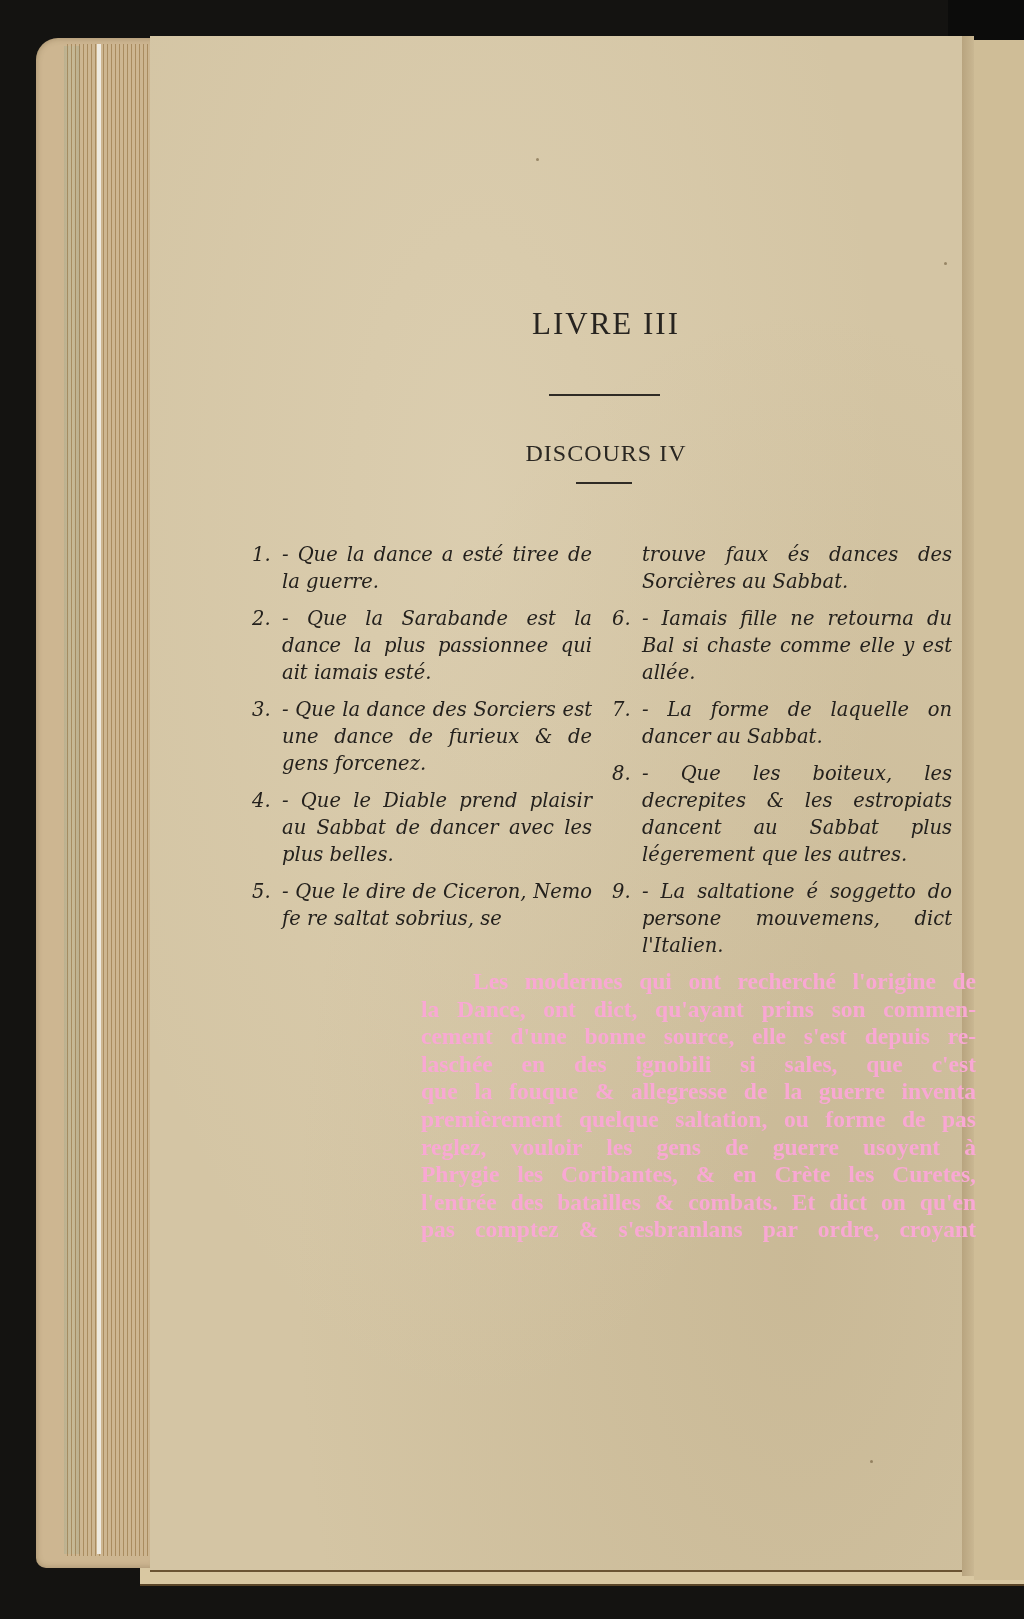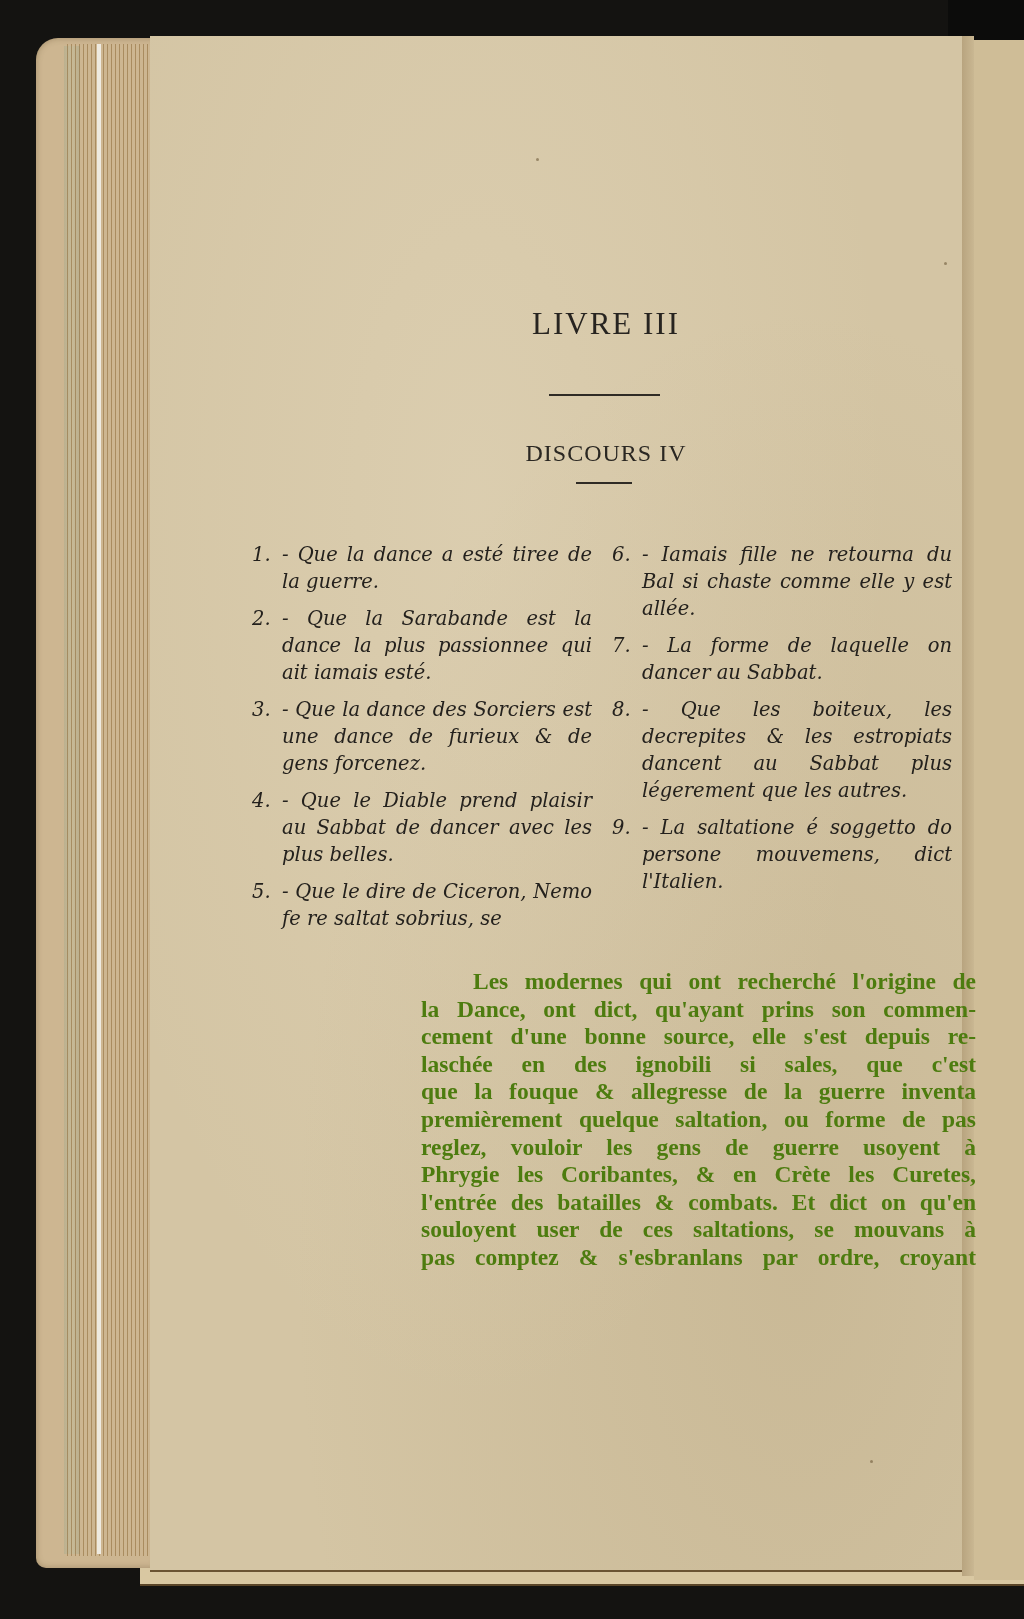--- a/index.html
+++ b/index.html
@@ -137,21 +137,21 @@
     }
 
     .body-text {
       position: absolute;
       left: 421px; top: 968px;
       width: 555px;
       font-family: "Liberation Serif", "DejaVu Serif", serif;
       font-weight: bold;
       font-size: 23.5px;
       line-height: 27.6px;
-      color: #4d7c0f;
+      color: #f9a8d4;
     }
     .body-line {
       display: block;
       text-align: justify;
       text-align-last: justify;
       white-space: nowrap;
     }
     .body-line.indent {
       padding-left: 52px;
     }
@@ -202,20 +202,21 @@
     <span class="num">4.</span>
     <span>- Que le Diable prend plaisir au Sabbat de dancer avec les plus belles.</span>
   </div>
   <div class="summary-item">
     <span class="num">5.</span>
     <span>- Que le dire de Ciceron, Nemo fe re saltat sobrius, se</span>
   </div>
 </div>
 
 <div class="summary-col col-right">
+  <div class="summary-cont">trouve faux és dances des Sorcières au Sabbat.</div>
   <div class="summary-item">
     <span class="num">6.</span>
     <span>- Iamais fille ne retourna du Bal si chaste comme elle y est allée.</span>
   </div>
   <div class="summary-item">
     <span class="num">7.</span>
     <span>- La forme de laquelle on dancer au Sabbat.</span>
   </div>
   <div class="summary-item">
     <span class="num">8.</span>
@@ -230,15 +231,14 @@
 <div class="body-text">
   <span class="body-line indent">Les modernes qui ont recherché l'origine de</span>
   <span class="body-line">la Dance, ont dict, qu'ayant prins son commen-</span>
   <span class="body-line">cement d'une bonne source, elle s'est depuis re-</span>
   <span class="body-line">laschée en des ignobili si sales, que c'est</span>
   <span class="body-line">que la fouque &amp; allegresse de la guerre inventa</span>
   <span class="body-line">premièrement quelque saltation, ou forme de pas</span>
   <span class="body-line">reglez, vouloir les gens de guerre usoyent à</span>
   <span class="body-line">Phrygie les Coribantes, &amp; en Crète les Curetes,</span>
   <span class="body-line">l'entrée des batailles &amp; combats. Et dict on qu'en</span>
-  <span class="body-line">souloyent user de ces saltations, se mouvans à</span>
   <span class="body-line">pas comptez &amp; s'esbranlans par ordre, croyant</span>
 </div>
 
 </body></html>

